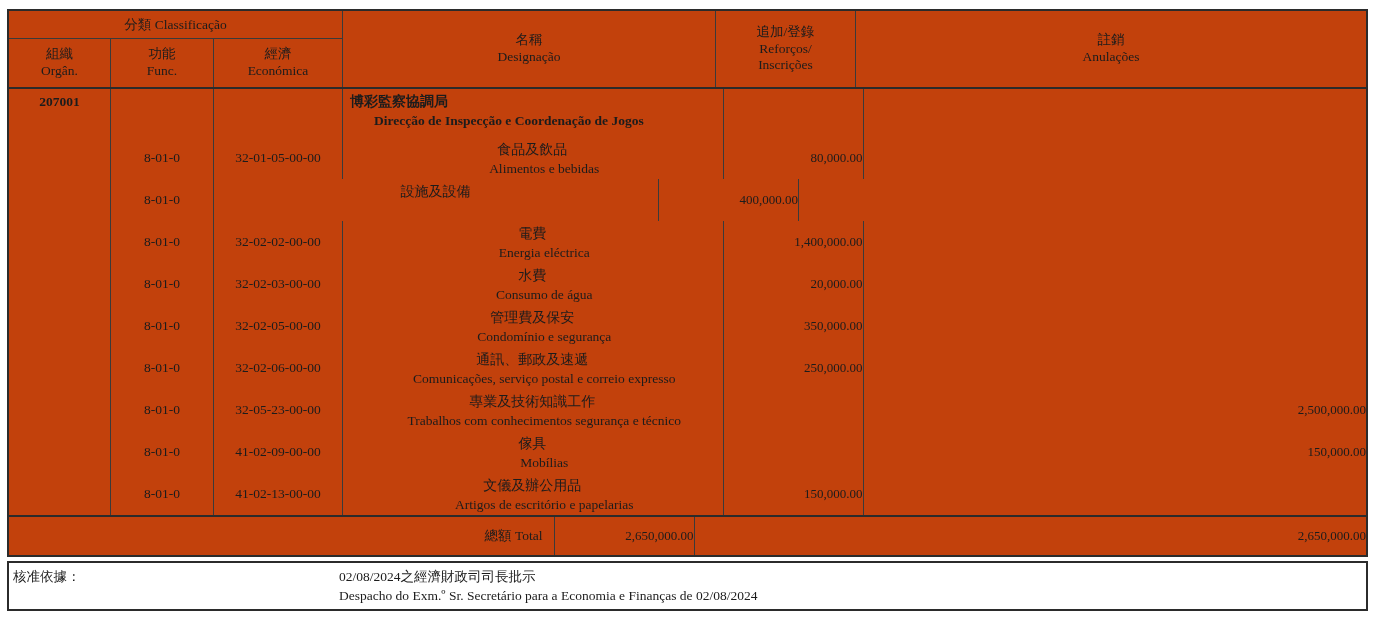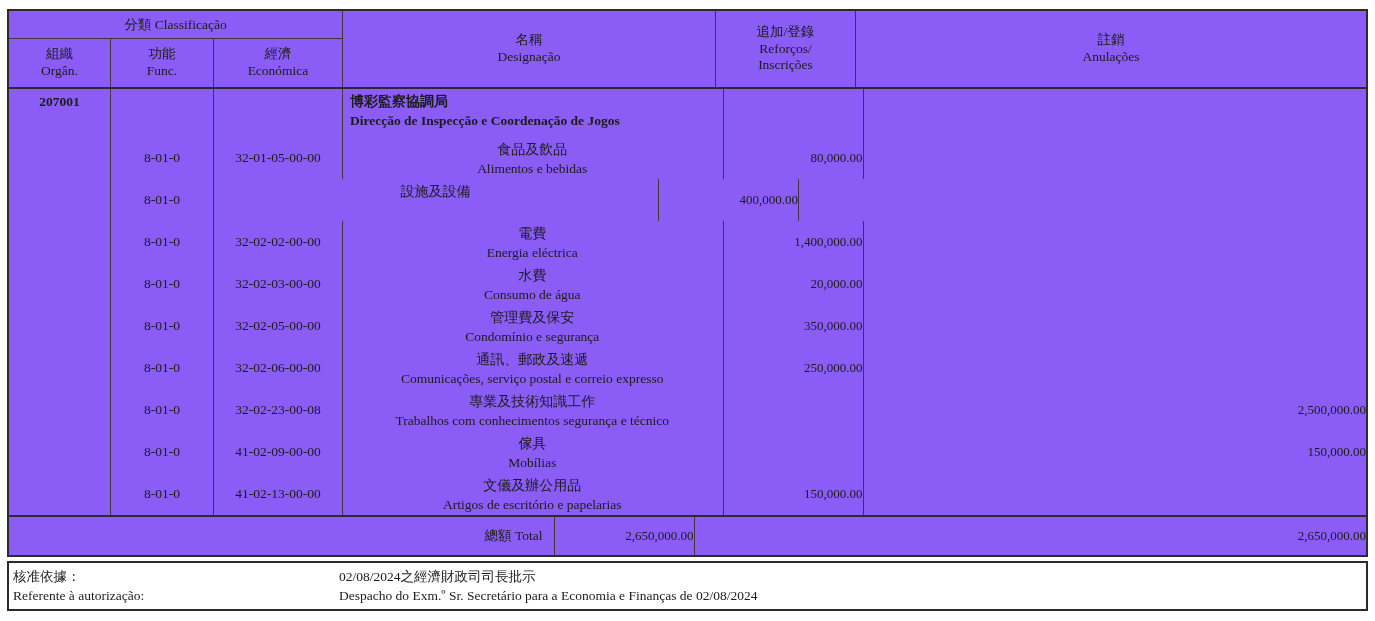--- a/index.html
+++ b/index.html
@@ -7,21 +7,21 @@
   body {
     width: 1375px; height: 621px;
     background: #ffffff;
     font-family: "Liberation Serif", "DejaVu Serif", serif;
     color: #1c1c1c;
     -webkit-font-smoothing: antialiased;
   }
   .doc { padding: 9px 0 0 7px; }
 
   
-  .tbl { width: 1361px; border: 2px solid #2b2b2b; background: #8b5cf6; }
+  .tbl { width: 1361px; border: 2px solid #2b2b2b; background: #c2410c; }
 
   .thead { display: flex; height: 78px; border-bottom: 2px solid #2b2b2b; }
   .h-left { width: 334px; border-right: 1px solid #3a3a3a; display: flex; flex-direction: column; }
   .h-class {
     height: 28px; border-bottom: 1px solid #3a3a3a;
     display: flex; align-items: center; justify-content: center;
     font-size: 13.5px;
   }
   .h-sub { flex: 1; display: flex; }
   .hc {
@@ -45,21 +45,21 @@
   .cc6 { flex-basis: 138px; flex-grow: 1; }
 
   .item { height: 42px; text-align: center; }
   .dept { height: 48px; align-items: center; }
 
   .code { display: flex; align-items: center; justify-content: center; font-size: 13.5px; }
   .dept .code { align-items: flex-start; padding-top: 5px; font-weight: bold; }
 
   .desig { padding: 2px 8px 0 7px; overflow: hidden; }
   .desig .zh { font-size: 14px;   line-height: 21px; display: block; }
-  .desig .pt { font-size: 13.5px; line-height: 18px; display: block; }
+  .desig .pt { font-size: 13.5px; line-height: 18px; display: block; margin-left: 24px; }
   .dept .desig .zh, .dept .desig .pt { font-weight: bold; }
 
   .amt {
     display: flex; align-items: center; justify-content: flex-end;
     font-size: 13px;
   }
 
   .total-row { height: 40px; border-top: 2px solid #2b2b2b; }
   .merged {
     flex: 1; border-right: 1px solid #3a3a3a;
@@ -195,21 +195,21 @@
         <span class="zh">通訊、郵政及速遞</span>
         <span class="pt">Comunicações, serviço postal e correio expresso</span>
       </div>
       <div class="cell cc5 amt">250,000.00</div>
       <div class="cell cc6 amt"></div>
     </div>
 
     <div class="trow item">
       <div class="cell cc1"></div>
       <div class="cell cc2 code">8-01-0</div>
-      <div class="cell cc3 code">32-02-23-00-08</div>
+      <div class="cell cc3 code">32-05-23-00-00</div>
       <div class="cell cc4 desig">
         <span class="zh">專業及技術知識工作</span>
         <span class="pt">Trabalhos com conhecimentos segurança e técnico</span>
       </div>
       <div class="cell cc5 amt"></div>
       <div class="cell cc6 amt">2,500,000.00</div>
     </div>
 
     <div class="trow item">
       <div class="cell cc1"></div>
@@ -239,21 +239,20 @@
       <div class="cell merged">總額 Total</div>
       <div class="cell cc5 amt">2,650,000.00</div>
       <div class="cell cc6 amt">2,650,000.00</div>
     </div>
 
   </div>
 
   <div class="footer-box">
     <div class="f-label">
       <span class="f-line">核准依據：</span>
-      <span class="f-line">Referente à autorização:</span>
     </div>
     <div class="f-text">
       <span class="f-line">02/08/2024之經濟財政司司長批示</span>
       <span class="f-line">Despacho do Exm.º Sr. Secretário para a Economia e Finanças de 02/08/2024</span>
     </div>
   </div>
 
 </div>
 
 </body></html>

